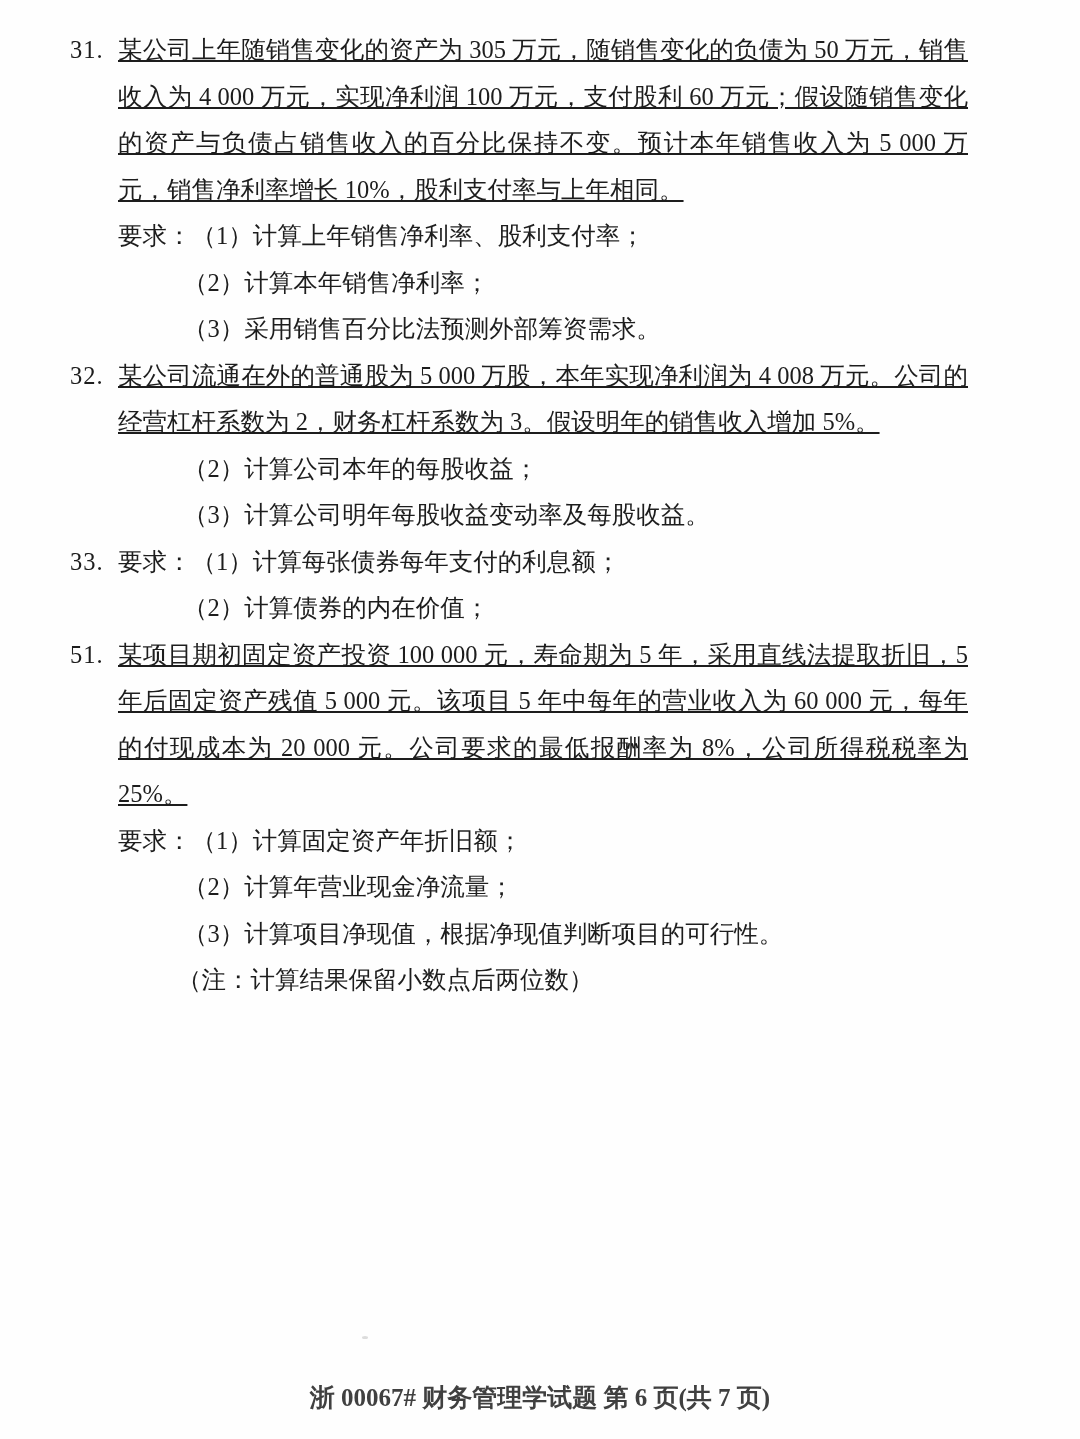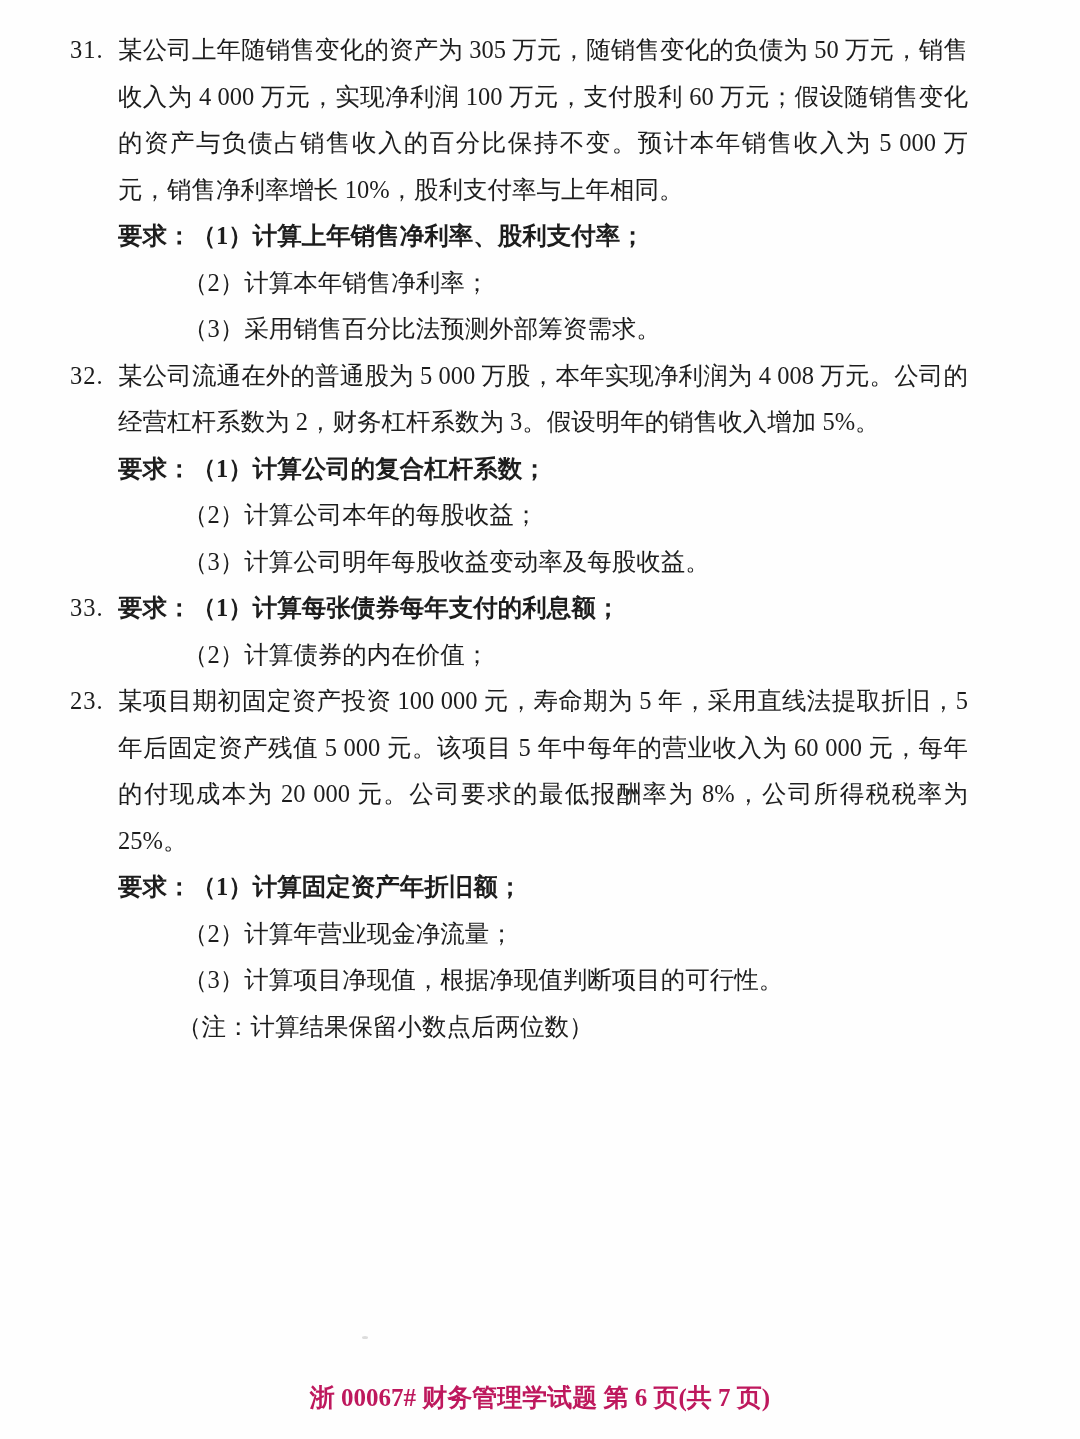--- a/index.html
+++ b/index.html
@@ -23,38 +23,39 @@
   .question { position: relative; }
   .qnum {
     position: absolute;
     left: -48px;
     top: 0;
     letter-spacing: 1px;
   }
   .qbody {
     text-align: justify;
     text-justify: inter-ideograph;
+    text-decoration: underline;
   }
-  .req-line { white-space: nowrap; font-weight: bold; }
+  .req-line { white-space: nowrap; }
   .req-item { padding-left: 65px; white-space: nowrap; }
   .note {
     padding-left: 59px;
     font-weight: 400;
     font-family: "Liberation Sans", "DejaVu Sans", sans-serif;
     white-space: nowrap;
   }
   .footer {
     position: absolute;
     left: 0; right: 0;
     top: 1381px;
     text-align: center;
     font-weight: 700;
     font-size: 25px;
     line-height: 34px;
-    color: #be185d;
+    color: #404040;
   }
   .artifact-dot {
     position: absolute;
     left: 362px; top: 1336px;
     width: 6px; height: 3px;
     background: #dcdcdc;
     border-radius: 50%;
   }
 </style>
 </head>
@@ -67,33 +68,32 @@
       <span class="qnum">31.</span>
       <p class="qbody">某公司上年随销售变化的资产为 305 万元，随销售变化的负债为 50 万元，销售收入为 4 000 万元，实现净利润 100 万元，支付股利 60 万元；假设随销售变化的资产与负债占销售收入的百分比保持不变。预计本年销售收入为 5 000 万元，销售净利率增长 10%，股利支付率与上年相同。</p>
       <p class="req-line"><span class="req-label">要求：</span><span>（1）计算上年销售净利率、股利支付率；</span></p>
       <p class="req-item">（2）计算本年销售净利率；</p>
       <p class="req-item">（3）采用销售百分比法预测外部筹资需求。</p>
     </section>
 
     <section class="question">
       <span class="qnum">32.</span>
       <p class="qbody">某公司流通在外的普通股为 5 000 万股，本年实现净利润为 4 008 万元。公司的经营杠杆系数为 2，财务杠杆系数为 3。假设明年的销售收入增加 5%。</p>
-      <p class="req-line"><span class="req-label">要求：</span><span>（1）计算公司的复合杠杆系数；</span></p>
       <p class="req-item">（2）计算公司本年的每股收益；</p>
       <p class="req-item">（3）计算公司明年每股收益变动率及每股收益。</p>
     </section>
 
     <section class="question">
       <span class="qnum">33.</span>
       <p class="req-line"><span class="req-label">要求：</span><span>（1）计算每张债券每年支付的利息额；</span></p>
       <p class="req-item">（2）计算债券的内在价值；</p>
     </section>
 
     <section class="question">
-      <span class="qnum">23.</span>
+      <span class="qnum">51.</span>
       <p class="qbody">某项目期初固定资产投资 100 000 元，寿命期为 5 年，采用直线法提取折旧，5 年后固定资产残值 5 000 元。该项目 5 年中每年的营业收入为 60 000 元，每年的付现成本为 20 000 元。公司要求的最低报酬率为 8%，公司所得税税率为 25%。</p>
       <p class="req-line"><span class="req-label">要求：</span><span>（1）计算固定资产年折旧额；</span></p>
       <p class="req-item">（2）计算年营业现金净流量；</p>
       <p class="req-item">（3）计算项目净现值，根据净现值判断项目的可行性。</p>
       <p class="note">（注：计算结果保留小数点后两位数）</p>
     </section>
 
   </main>
 
   <div class="artifact-dot"></div>

